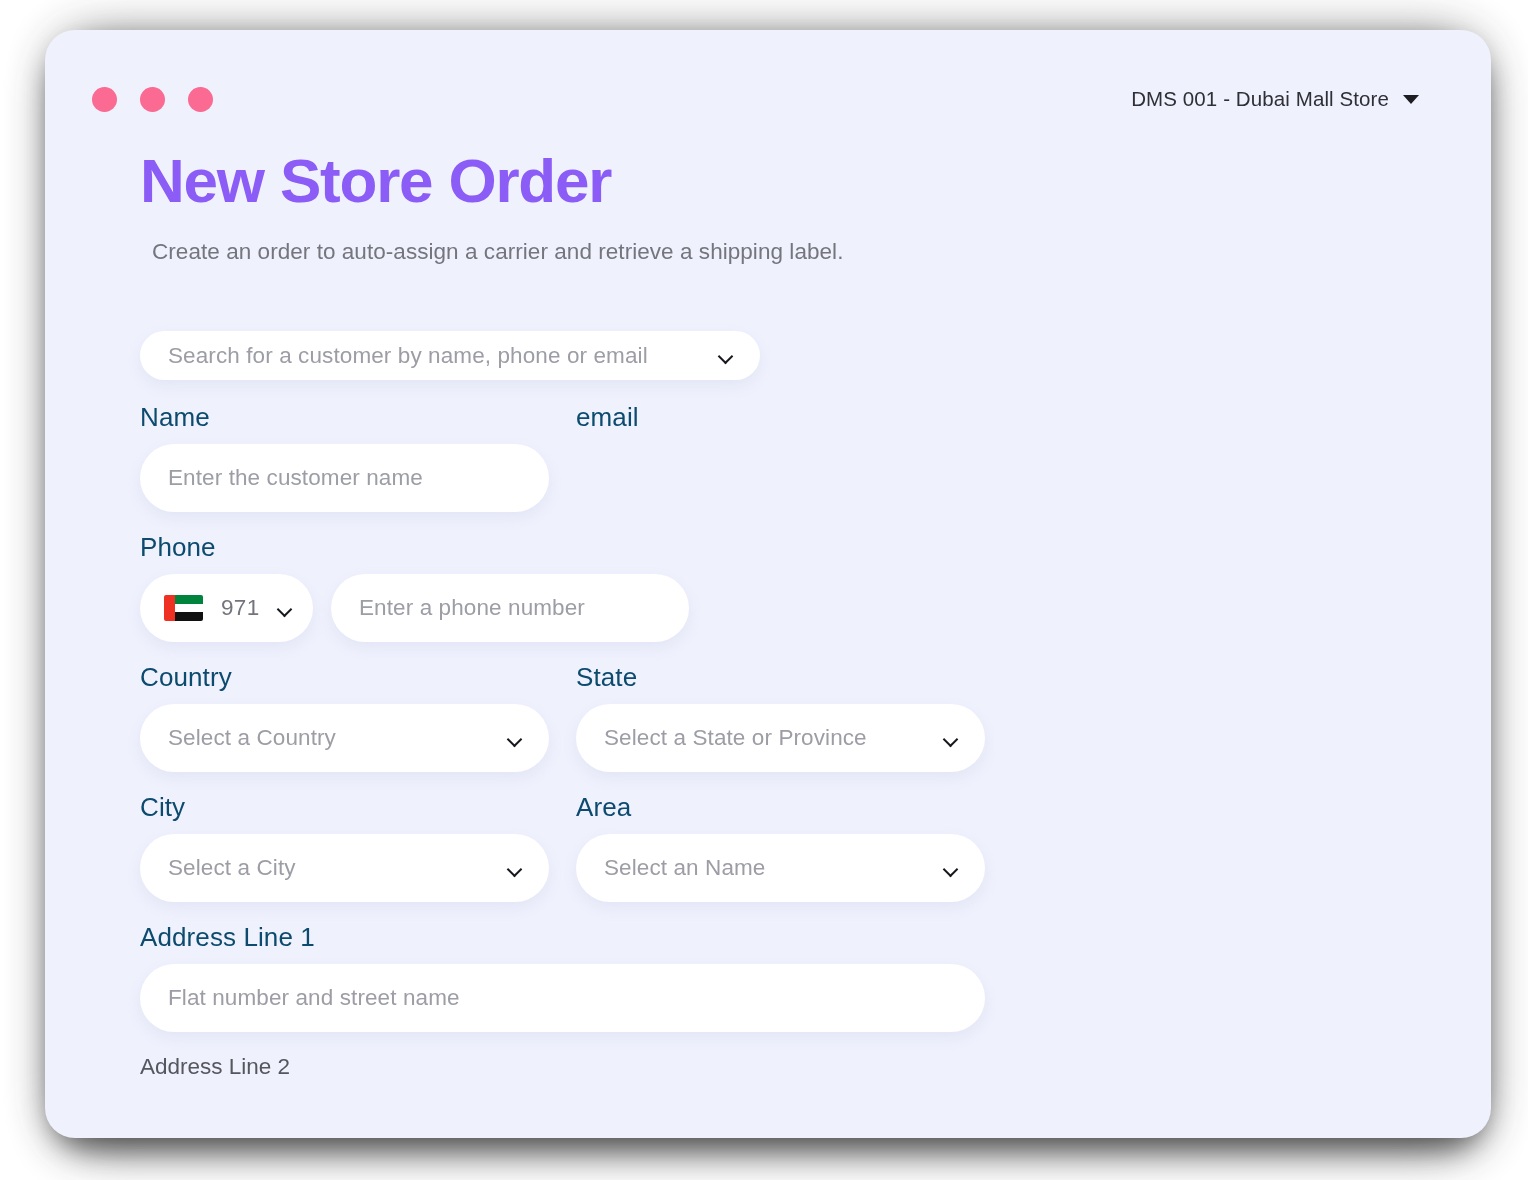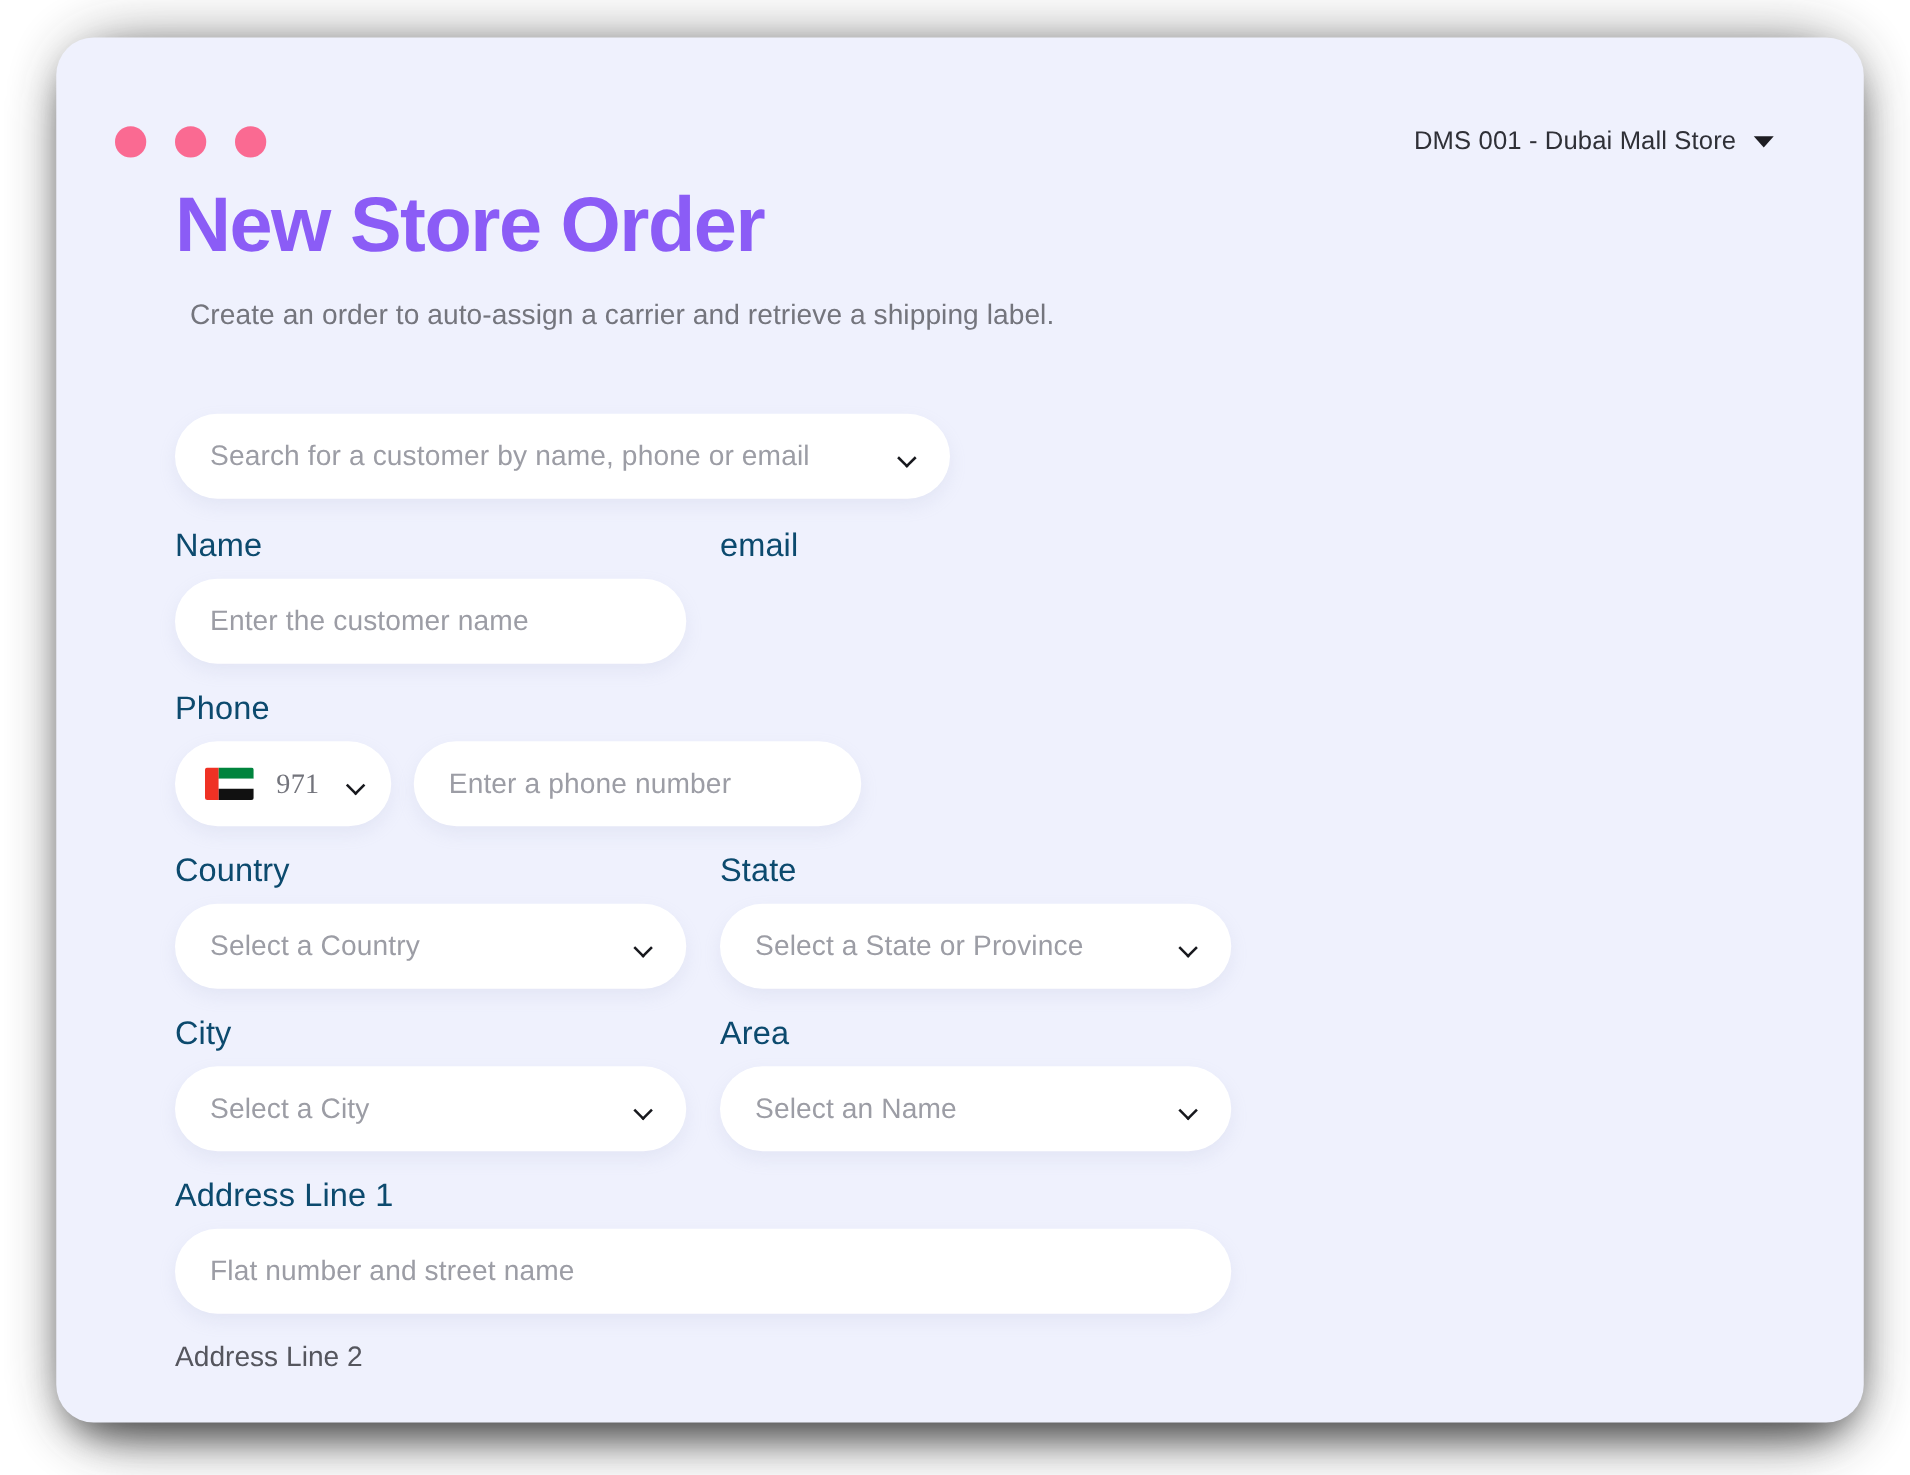--- a/index.html
+++ b/index.html
@@ -48,21 +48,21 @@
     width: 1446px;
     height: 1108px;
     border-radius: 30px;
     background: #eff1fd;
     overflow: hidden;
   }
 
   
   .titlebar {
     position: absolute;
-    left: 0; top: 14px;
+    left: 0; top: 0;
     width: 100%;
     height: 72px;
   }
 
   .traffic-lights {
     position: absolute;
     left: 47px;
     top: 57px;
     display: flex;
     gap: 23px;
@@ -149,21 +149,21 @@
     color: #9c9da5;
     letter-spacing: 0.1px;
     white-space: nowrap;
     overflow: hidden;
   }
 
   
   .search-row { margin-bottom: 22px; }
   .search-box {
     width: 620px;
-    height: 68px;
+    height: 49px;
     padding: 0 26px 0 28px;
     justify-content: space-between;
   }
 
   .chev {
     flex: 0 0 auto;
     width: 15px;
     height: 9px;
     position: relative;
   }
@@ -203,21 +203,20 @@
     display: flex;
     gap: 18px;
     align-items: center;
   }
   .country-code {
     width: 173px;
     height: 68px;
     padding: 0 20px 0 24px;
     justify-content: space-between;
     cursor: pointer;
-    font-family: Liberation Serif, serif;
   }
   .cc-left {
     display: flex;
     align-items: center;
     gap: 18px;
   }
   .flag {
     width: 39px;
     height: 26px;
     border-radius: 2px;

